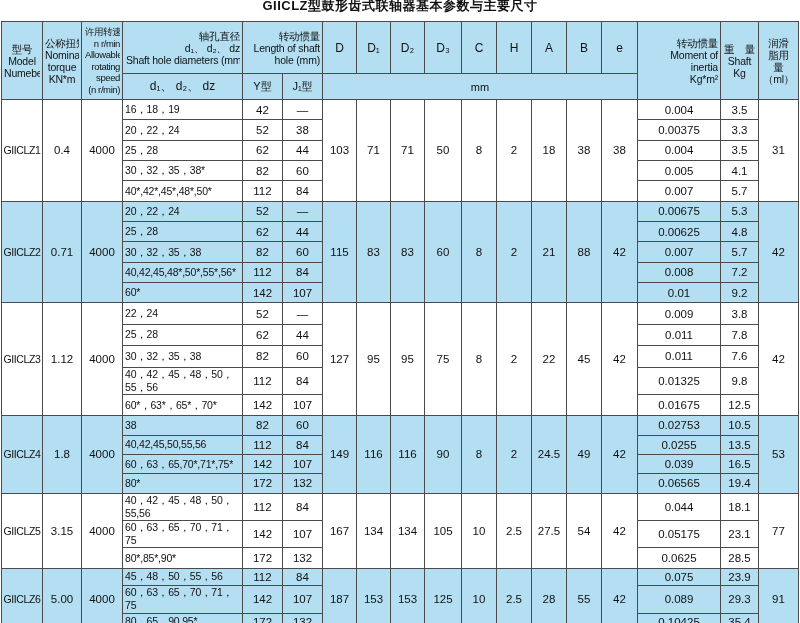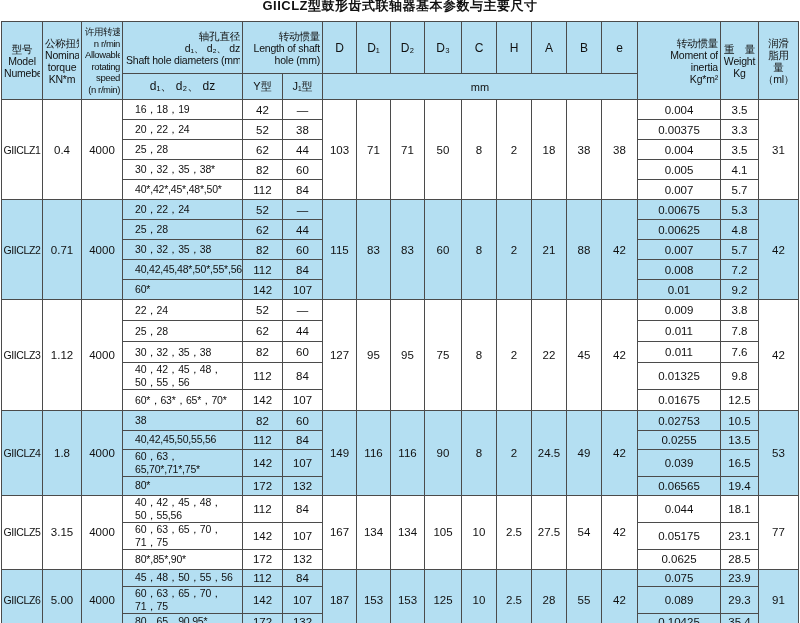--- a/index.html
+++ b/index.html
@@ -25,21 +25,21 @@
   thead tr.h1 { height:52px; }
   thead tr.h2 { height:26px; }
   .hl { font-size:10.5px; line-height:12px; letter-spacing:-0.2px; white-space:nowrap; overflow:hidden; }
   .left { text-align:right; padding-left:3px; }
   .small .hl { font-size:9.5px; letter-spacing:-0.4px; line-height:11.5px; }
   .dim { font-size:12px; }
   .sub2 { font-size:11px; }
   tbody td { font-size:11.5px; text-align:center; background:#ffffff; }
   tbody tr.blue td { background:var(--blue); }
   td.bores {
-    text-align:left; padding-left:12px;
+    text-align:left; padding-left:2px;
     font-size:10.5px; letter-spacing:-0.2px; line-height:13px;
   }
   td.model-cell { font-size:10.5px; letter-spacing:-0.4px; padding:0; }
   tr.g0, tr.g1 { height:20px; }
   tr.g2 { height:21px; }
   tr.g3 { height:19px; }
   tr.g4 { height:20px; }
   tr.g5 { height:17px; }
 </style>
 </head>
@@ -109,21 +109,21 @@
       <th class="dim">B</th>
       <th class="dim">e</th>
       <th rowspan="2" class="left">
           <div class="hl">转动惯量</div>
           <div class="hl">Moment of</div>
           <div class="hl">inertia</div>
           <div class="hl">Kg*m²</div>
         </th>
       <th rowspan="2">
           <div class="hl">重　量</div>
-          <div class="hl">Weight</div>
+          <div class="hl">Shaft</div>
           <div class="hl">Kg</div>
         </th>
       <th rowspan="2">
           <div class="hl">润滑</div>
           <div class="hl">脂用</div>
           <div class="hl">量</div>
           <div class="hl">（ml）</div>
         </th>
     </tr>
     <tr class="h2">

